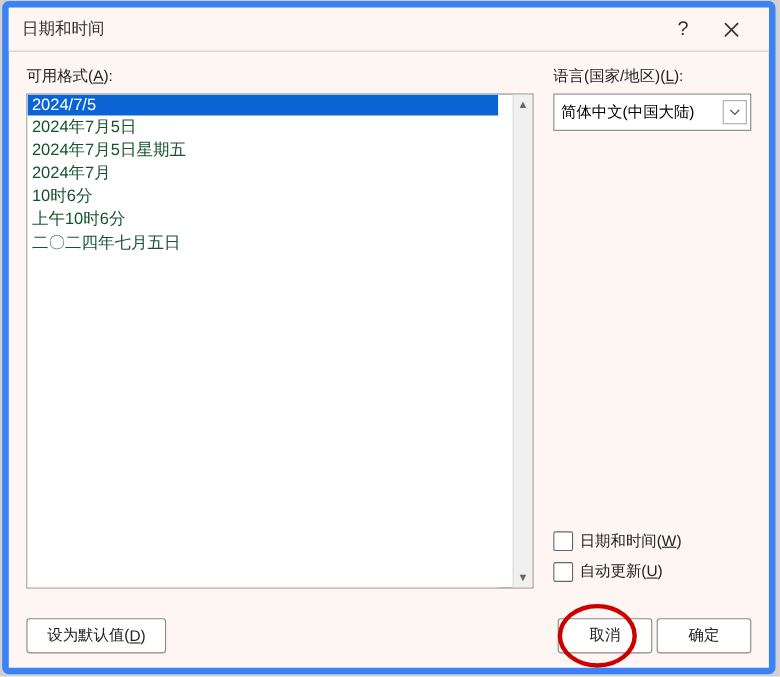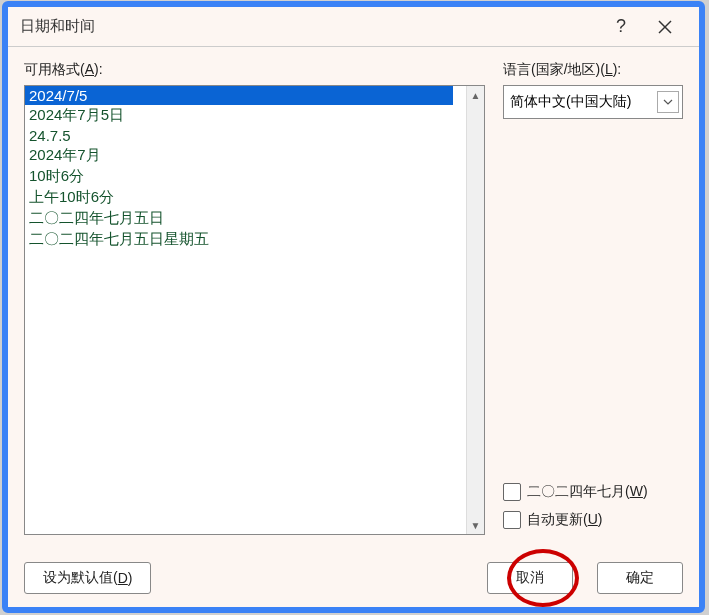--- a/index.html
+++ b/index.html
@@ -163,21 +163,21 @@
     }
     .checkbox-label {
       font-size: 14px;
       color: #222;
     }
     .footer {
       height: 58px;
       display: flex;
       align-items: center;
       padding: 0 16px;
-      gap: 24px;
+      gap: 4px;
     }
     .btn {
       height: 32px;
       padding: 0 18px;
       border: 1px solid #888;
       background: #fff;
       font-size: 14px;
       color: #222;
       cursor: pointer;
       border-radius: 3px;
@@ -217,26 +217,25 @@
 
   <div class="content">
     <div class="left-col">
       <div class="label">
         <span>可用格式(</span><u>A</u><span>):</span>
       </div>
       <div class="listbox-wrap">
         <div class="listbox" id="format-listbox">
             <div class="list-item selected">2024/7/5</div>
             <div class="list-item">2024年7月5日</div>
-            <div class="list-item">24.7.5</div>
+            <div class="list-item">2024年7月5日星期五</div>
             <div class="list-item">2024年7月</div>
             <div class="list-item">10时6分</div>
             <div class="list-item">上午10时6分</div>
             <div class="list-item">二〇二四年七月五日</div>
-            <div class="list-item">二〇二四年七月五日星期五</div>
           </div>
         <div class="scrollbar">
           <div class="scroll-arrow">▲</div>
           <div class="scroll-arrow">▼</div>
         </div>
       </div>
     </div>
 
     <div class="right-col">
       <div class="label">
@@ -248,21 +247,21 @@
           <svg width="10" height="6" viewBox="0 0 10 6">
               <path d="M1 1 L5 5 L9 1" stroke="#555" stroke-width="1.2" fill="none"></path>
             </svg>
         </div>
       </div>
 
       <div class="checkbox-group">
         <div class="checkbox-row">
           <div class="checkbox-box"></div>
           <div class="checkbox-label">
-            <span>二〇二四年七月(</span><u>W</u><span>)</span>
+            <span>日期和时间(</span><u>W</u><span>)</span>
           </div>
         </div>
         <div class="checkbox-row">
           <div class="checkbox-box"></div>
           <div class="checkbox-label">
             <span>自动更新(</span><u>U</u><span>)</span>
           </div>
         </div>
       </div>
     </div>

